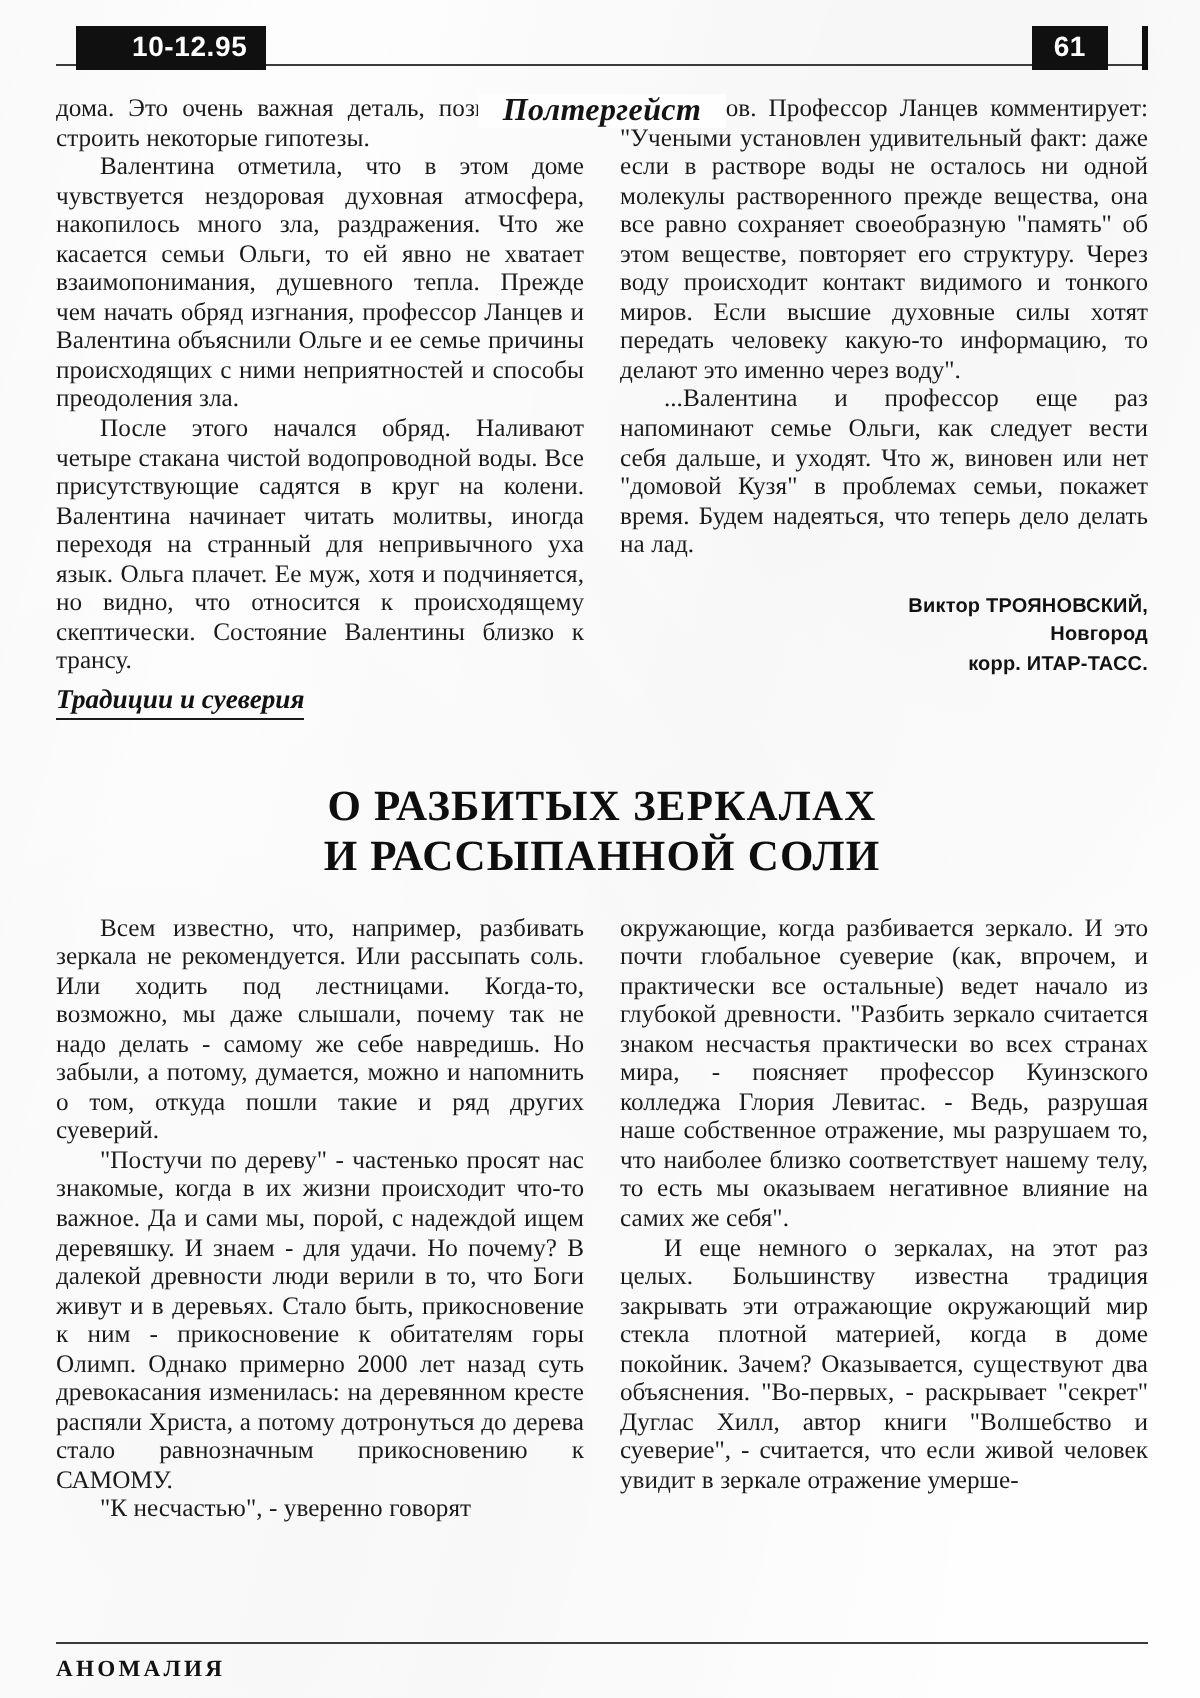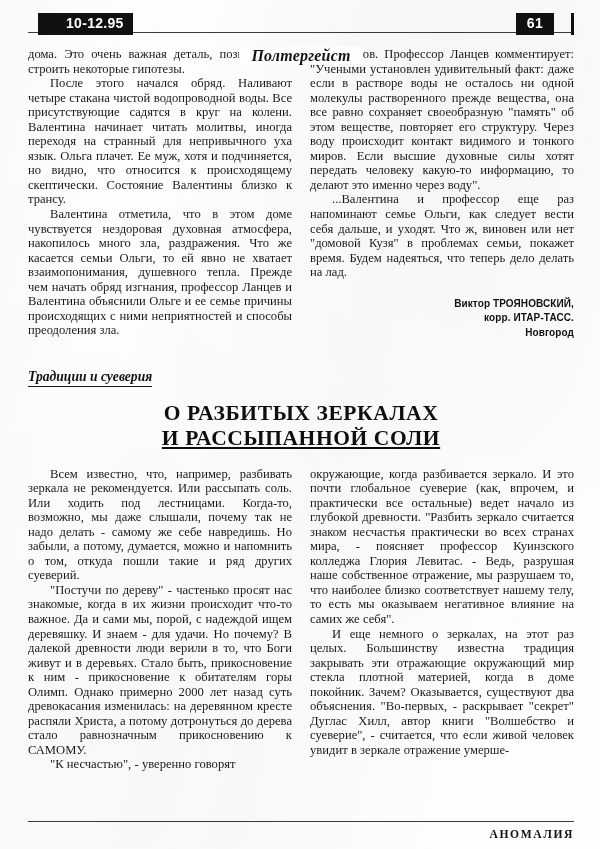--- a/index.html
+++ b/index.html
@@ -130,59 +130,59 @@
     font-family: "Liberation Sans", "DejaVu Sans", sans-serif;
     font-weight: bold;
     font-size: 10px;
     line-height: 14.6px;
     letter-spacing: 0.1px;
     color: #121212;
   }
   .signature div { white-space: nowrap; }
 
   
-  .rubric-wrap { margin-top: 26px; }
+  .rubric-wrap { }
   .rubric {
     display: inline-block;
     font-family: "Liberation Serif", "DejaVu Serif", serif;
     font-style: italic;
     font-weight: bold;
     font-size: 13.6px;
     color: #121212;
     border-bottom: 1.3px solid #1a1a1a;
     padding-bottom: 1px;
   }
   .headline {
-    margin-top: 14px;
+    margin-top: 31px;
     text-align: center;
     font-family: "Liberation Serif", "DejaVu Serif", serif;
     font-weight: bold;
     font-size: 21.5px;
     line-height: 25px;
     letter-spacing: 0.6px;
     color: #0e0e0e;
   }
-  .headline .l2 { display: block; text-decoration: underline; }
+  .headline .l2 { display: block; }
 
   .body-lower { margin-top: 16px; }
 
   
   .footer {
     position: absolute;
     left: 28px;
     right: 26px;
     bottom: 8px;
   }
   .footer .rule {
     height: 1px;
     background: #3a3a3a;
     margin-bottom: 6px;
   }
   .footer .name {
-    text-align: right;
+    text-align: left;
     font-family: "Liberation Serif", "DejaVu Serif", serif;
     font-weight: bold;
     font-size: 11.6px;
     letter-spacing: 1.6px;
     color: #121212;
   }
 </style>
 </head>
 <body>
 
@@ -196,32 +196,32 @@
         <span>Полтергейст</span>
       </div>
       <div class="tagbox tag-page">61</div>
       <div class="tag-page-tick"></div>
     </div>
 
     <div class="cols block-top">
 
       <div class="col">
         <p class="cont">дома. Это очень важная деталь, позволяющая строить некоторые гипотезы.</p>
+        <p>Валентина отметила, что в этом доме чувствуется нездоровая духовная атмосфера, накопилось много зла, раздражения. Что же касается семьи Ольги, то ей явно не хватает взаимопонимания, душевного тепла. Прежде чем начать обряд изгнания, профессор Ланцев и Валентина объяснили Ольге и ее семье причины происходящих с ними неприятностей и способы преодоления зла.</p>
         <p>После этого начался обряд. Наливают четыре стакана чистой водопроводной воды. Все присутствующие садятся в круг на колени. Валентина начинает читать молитвы, иногда переходя на странный для непривычного уха язык. Ольга плачет. Ее муж, хотя и подчиняется, но видно, что относится к происходящему скептически. Состояние Валентины близко к трансу.</p>
-        <p>Валентина отметила, что в этом доме чувствуется нездоровая духовная атмосфера, накопилось много зла, раздражения. Что же касается семьи Ольги, то ей явно не хватает взаимопонимания, душевного тепла. Прежде чем начать обряд изгнания, профессор Ланцев и Валентина объяснили Ольге и ее семье причины происходящих с ними неприятностей и способы преодоления зла.</p>
       </div>
 
       <div class="col">
         <p class="cont">из стаканов. Профессор Ланцев комментирует: "Учеными установлен удивительный факт: даже если в растворе воды не осталось ни одной молекулы растворенного прежде вещества, она все равно сохраняет своеобразную "память" об этом веществе, повторяет его структуру. Через воду происходит контакт видимого и тонкого миров. Если высшие духовные силы хотят передать человеку какую-то информацию, то делают это именно через воду".</p>
         <p>...Валентина и профессор еще раз напоминают семье Ольги, как следует вести себя дальше, и уходят. Что ж, виновен или нет "домовой Кузя" в проблемах семьи, покажет время. Будем надеяться, что теперь дело делать на лад.</p>
 
         <div class="signature">
           <div>Виктор ТРОЯНОВСКИЙ,</div>
+          <div>Новгород</div>
           <div>корр. ИТАР-ТАСС.</div>
-          <div>Новгород</div>
         </div>
       </div>
     </div>
 
     <div class="rubric-wrap">
       <span class="rubric">Традиции и суеверия</span>
     </div>
 
     <div class="headline">
       <span class="l1">О РАЗБИТЫХ ЗЕРКАЛАХ</span>

